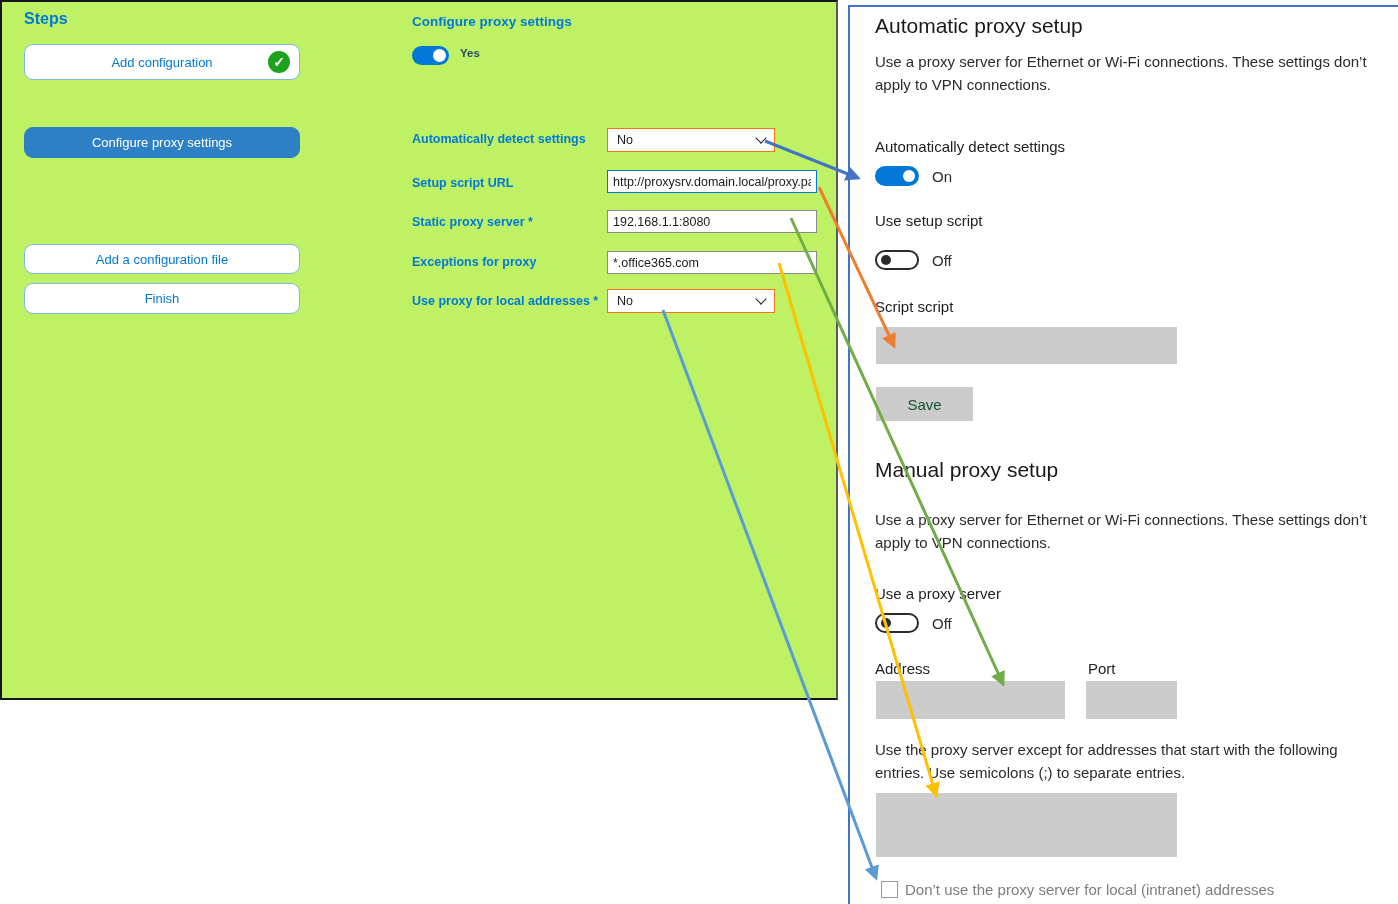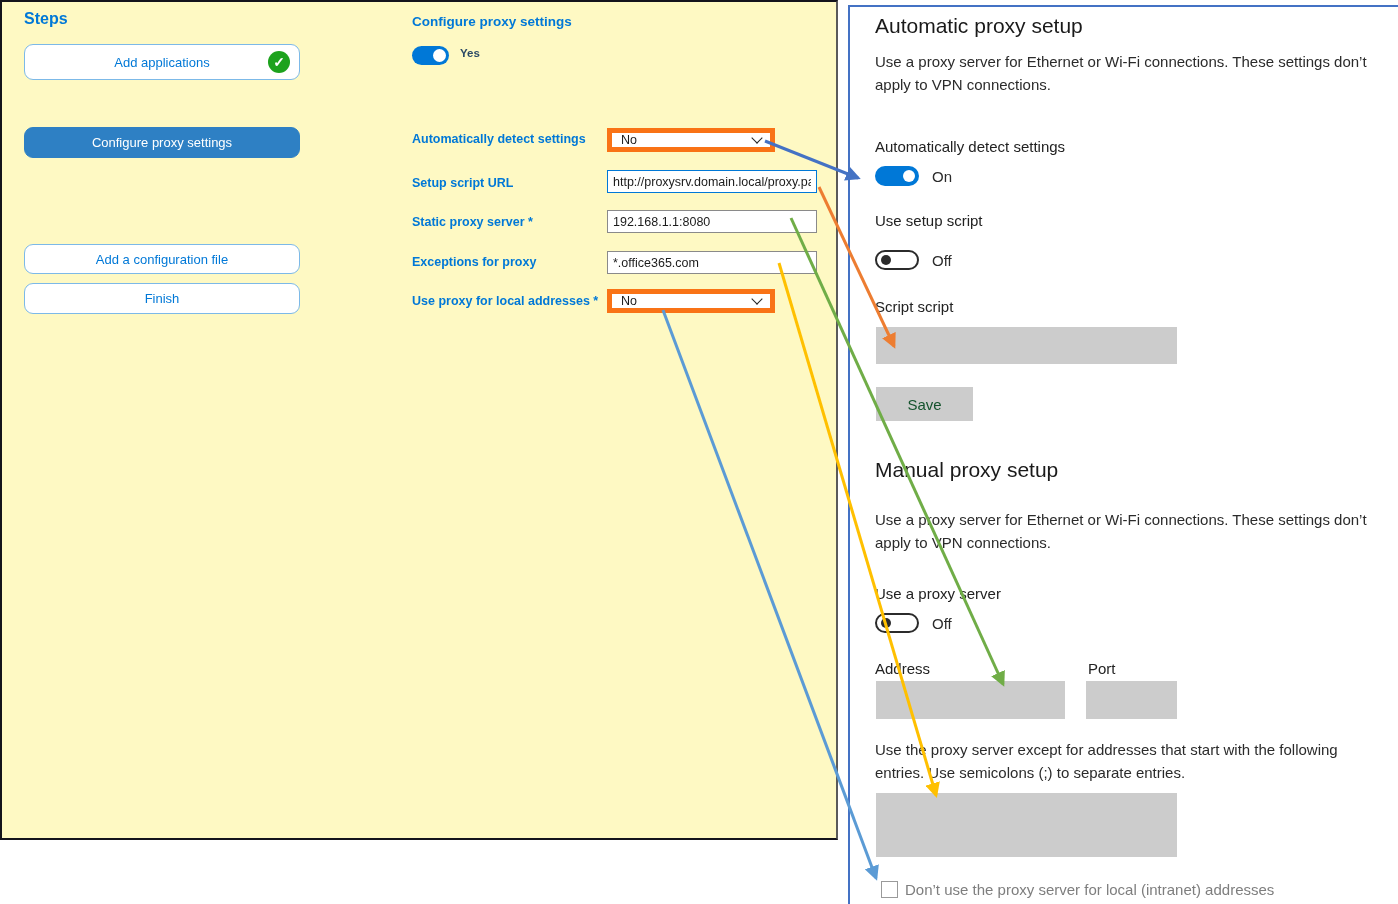--- a/index.html
+++ b/index.html
@@ -1,21 +1,21 @@
 <!DOCTYPE html>
 <html><head>
 <meta charset="utf-8">
 <style>
   html,body { margin:0; padding:0; background:#fff; font-family:"Liberation Sans", sans-serif; }
   .screen { position:relative; width:1398px; height:904px; background:#ffffff; overflow:hidden; }
 
   
   .left-window {
-    position:absolute; left:0; top:0; width:838px; height:840px; box-sizing:border-box;
-    background:#fef9c3; border:2px solid #14141c; border-right:2px solid #5a5a5a;text-decoration:underline;
+    position:absolute; left:0; top:0; width:838px; height:700px; box-sizing:border-box;
+    background:#bef264; border:2px solid #14141c; border-right:2px solid #5a5a5a;text-decoration:underline;
   }
   .steps-title { position:absolute; left:22px; top:8px; font-size:16px; font-weight:bold; color:#0078d7; }
   .step-btn {
     position:absolute; left:22px; width:276px; height:30px; box-sizing:border-box;
     border:1px solid #7cb9e8; border-radius:9px; background:#fff; color:#0078d7;
     font-size:13px; display:flex; align-items:center; justify-content:center; cursor:pointer;
   }
   .step-btn.selected { background:#2e80c4; border-color:#2e80c4; color:#fff; }
   .check-badge {
     position:absolute; right:9px; top:50%; margin-top:-11px; width:22px; height:22px; border-radius:50%;
@@ -26,21 +26,21 @@
   .form-title { position:absolute; left:410px; top:12px; font-size:13.5px; font-weight:bold; color:#0078d7; }
   .flabel { position:absolute; left:410px; font-size:12.5px; font-weight:bold; color:#0078d7; }
   .txt {
     position:absolute; left:605px; width:210px; height:23px; box-sizing:border-box;
     border:1px solid #8a8a8a; background:#fff; font-family:"Liberation Sans",sans-serif;
     font-size:12.5px; color:#1b1b1b; padding:0 5px; outline:none;
   }
   .txt.focused { border:1.5px solid #0078d7; }
   .dd {
     position:absolute; left:605px; width:168px; height:24px; box-sizing:border-box;
-    border:5px solid #f97316; background:#fff; display:flex; align-items:center;
+    border:1px solid #f97316; background:#fff; display:flex; align-items:center;
     justify-content:space-between; padding:0 9px; font-size:12.5px; color:#1b1b1b; cursor:pointer;
   }
   .chev { width:7px; height:7px; border-right:1.6px solid #222; border-bottom:1.6px solid #222;
     transform:rotate(45deg); margin-top:-4px; }
 
   
   .toggle { position:absolute; box-sizing:border-box; border-radius:11px; cursor:pointer; }
   .toggle.on  { width:44px; height:20px; background:#0078d7; }
   .toggle.on::after  { content:""; position:absolute; right:4px; top:4px; width:12px; height:12px; border-radius:50%; background:#fff; }
   .toggle.off { width:44px; height:20px; background:#fff; border:2px solid #2b2b2b; }
@@ -69,21 +69,21 @@
 </head>
 <body>
 
 <div class="screen">
 
   <div class="left-window">
 
     <div class="steps-title">Steps</div>
 
     <div class="step-btn" style="top:42px;height:36px;">
-      <span>Add applications</span>
+      <span>Add configuration</span>
       <span class="check-badge" style="background:#1da21d;" title="Add applications">✓</span>
     </div>
     <div class="step-btn selected" style="top:125px;height:31px;">
       <span>Configure proxy settings</span>
     </div>
     <div class="step-btn" style="top:242px;">
       <span>Add a configuration file</span>
     </div>
     <div class="step-btn" style="top:281px;height:31px;">
       <span>Finish</span>

